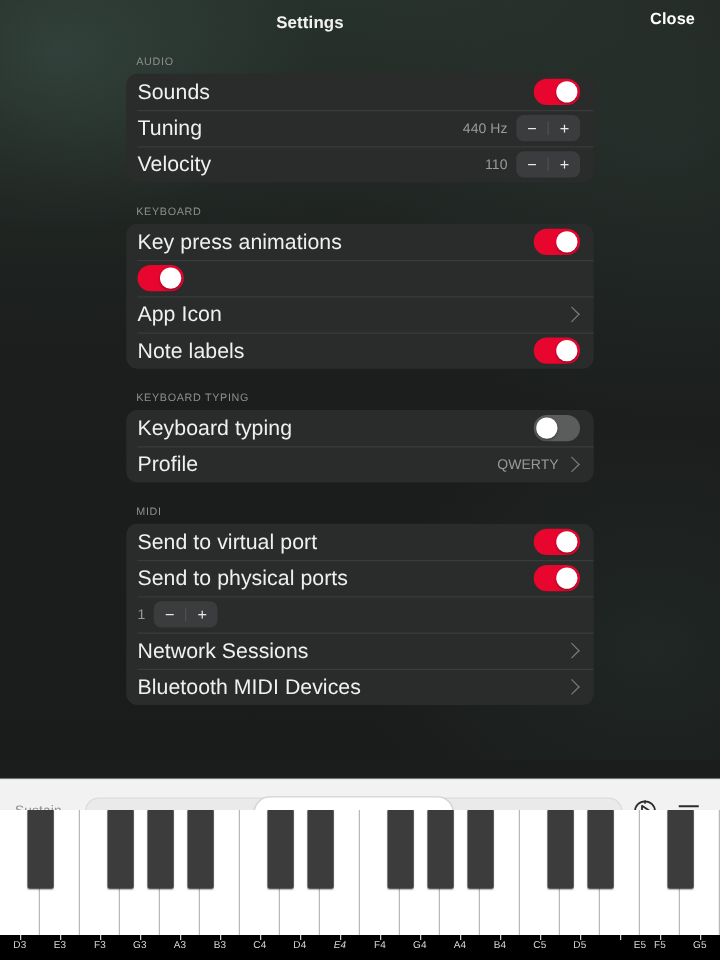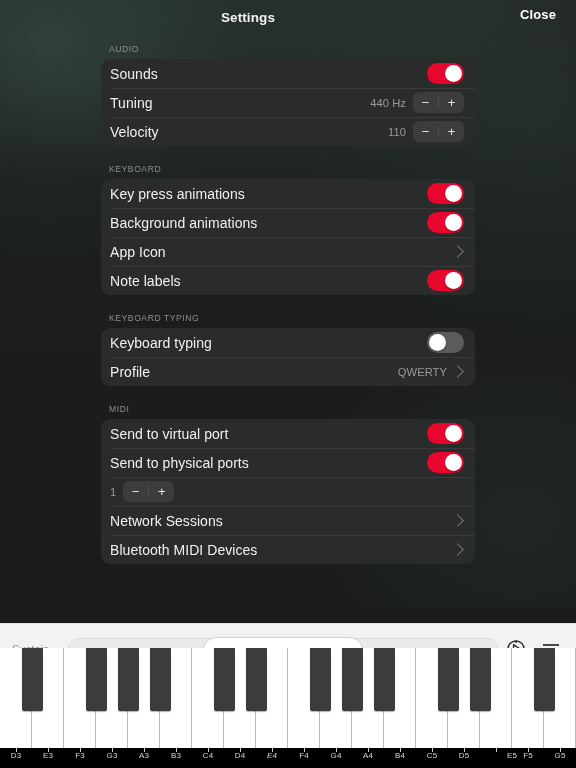--- a/index.html
+++ b/index.html
@@ -53,21 +53,21 @@
     position:relative;
     height:29px;
     display:flex; align-items:center;
     padding:0 11px 0 9px;
   }
   .row + .row::before {
     content:""; position:absolute; left:9px; right:0; top:0; height:1px;
     background:#3a3b3b;
   }
   .row-label {
-    font-size:14px; color:#f0f0f0; flex:1; letter-spacing:0.05px;
+    font-size:17px; color:#f0f0f0; flex:1; letter-spacing:0.05px;
   }
   .row-value {
     font-size:11.2px; color:#9a9a9a; margin-right:7px; letter-spacing:0.05px;
   }
   .row-value.tight { margin-right:6px; }
 
   
   .toggle {
     width:37px; height:21px; border-radius:11px; position:relative;
     cursor:pointer; flex:none;
@@ -190,21 +190,20 @@
     </div>
     <div class="sec-header">KEYBOARD</div>
     <div class="card">
       <div class="row">
         <div class="row-label">Key press animations</div>
         <div class="toggle on">
           <div class="knob"></div>
         </div>
       </div>
       <div class="row">
-        <div class="row-label">Background animations</div>
         <div class="toggle on">
           <div class="knob"></div>
         </div>
       </div>
       <div class="row">
         <div class="row-label">App Icon</div>
         <div class="chev"></div>
       </div>
       <div class="row">
         <div class="row-label">Note labels</div>

